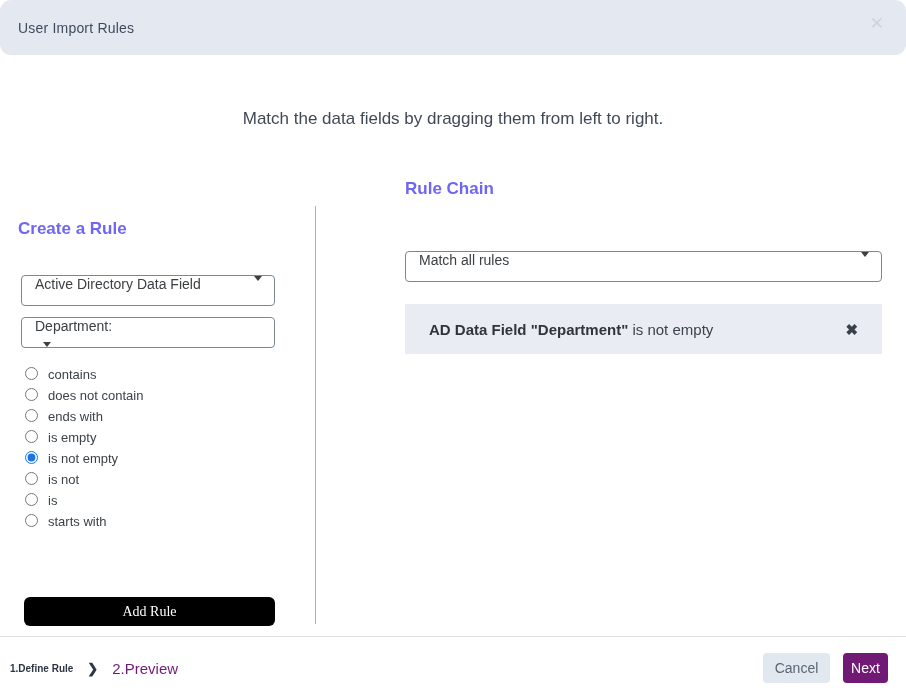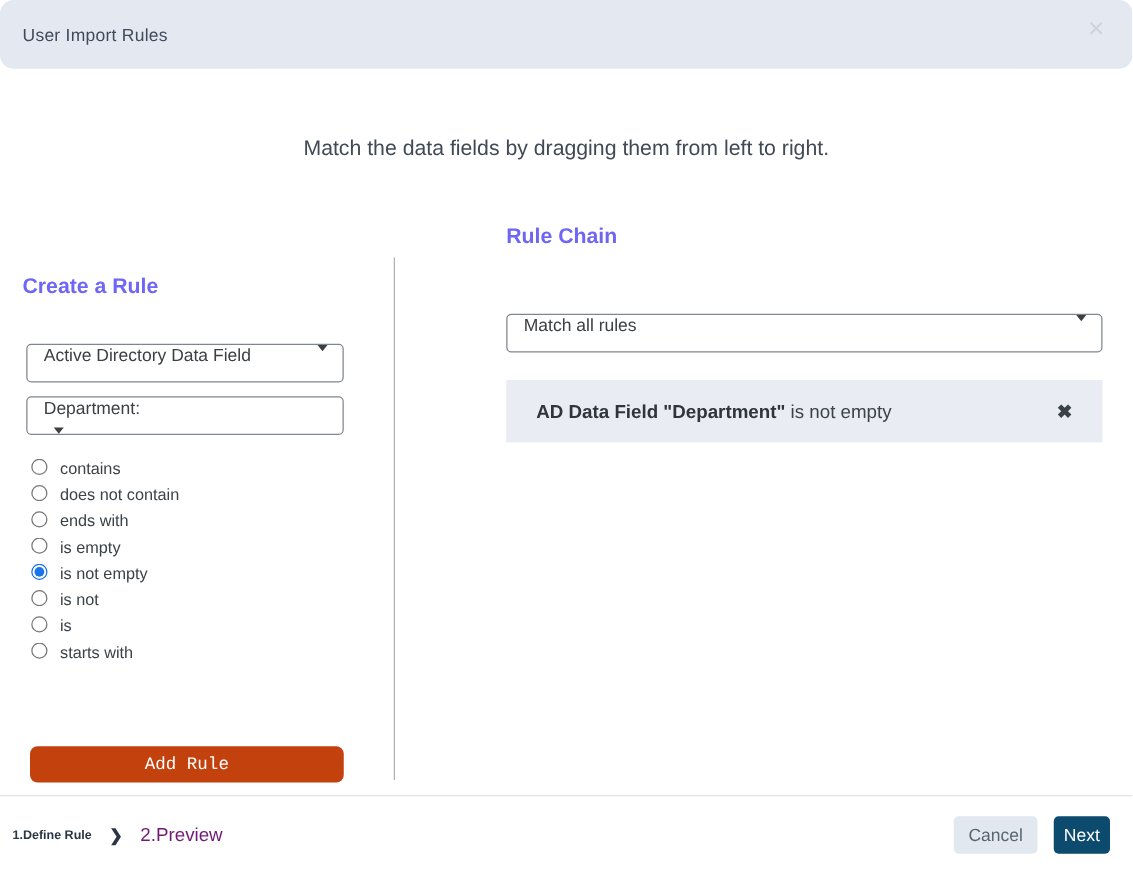--- a/index.html
+++ b/index.html
@@ -53,22 +53,22 @@
   .radio-row { display:flex; align-items:flex-start; height:21px; cursor:pointer; }
   .radio-row input[type=radio] {
     width:13px; height:13px; accent-color:#1a73e8; cursor:pointer; margin:0;
   }
   .radio-row label {
     font-size:13px; color:#3b4248; margin-left:10px; cursor:pointer;
   }
   
   .add-rule-btn {
     display:block; margin:62px 0 0 6px; width:251px; height:29px;
-    background:#c2410c; color:#fff; border:none; border-radius:6px;
-    font-size:14px; font-family:Liberation Mono, monospace; cursor:pointer;
+    background:#000000; color:#fff; border:none; border-radius:6px;
+    font-size:14px; font-family:Liberation Serif, serif; cursor:pointer;
   }
   
   .rule-item {
     margin-top:22px; height:50px; background:#e9edf3; display:flex;
     align-items:center; padding:0 22px 0 24px;
   }
   .rule-text { font-size:15px; color:#3c434a; flex:1; }
   .rule-text b { color:#2f353b; font-weight:bold; }
   .rule-remove {
     font-size:15px; font-weight:bold; color:#3a4149; cursor:pointer;
@@ -81,21 +81,21 @@
     justify-content:space-between; padding:0 18px 0 10px;
   }
   .steps { display:flex; align-items:center; }
   .step-active { font-size:10px; font-weight:bold; color:#2b3543; }
   .step-sep { font-size:13px; font-weight:bold; color:#2b3543; margin:0 14px; }
   .step { font-size:15px; color:#701a75; }
   .footer-actions { display:flex; align-items:flex-end; gap:13px; }
   .btn { height:30px; border:none; border-radius:4px; font-size:14px;
          font-family:inherit; cursor:pointer; }
   .btn-cancel { width:67px; background:#e2e8ef; color:#5a6573; }
-  .btn-next { width:45px; background:#0c4a6e; color:#fff; }
+  .btn-next { width:45px; background:#701a75; color:#fff; }
 </style>
 </head>
 <body>
 
 <div class="app">
 
   <div class="header">
     <span class="header-title">User Import Rules</span>
     <span class="header-close">✕</span>
   </div>

